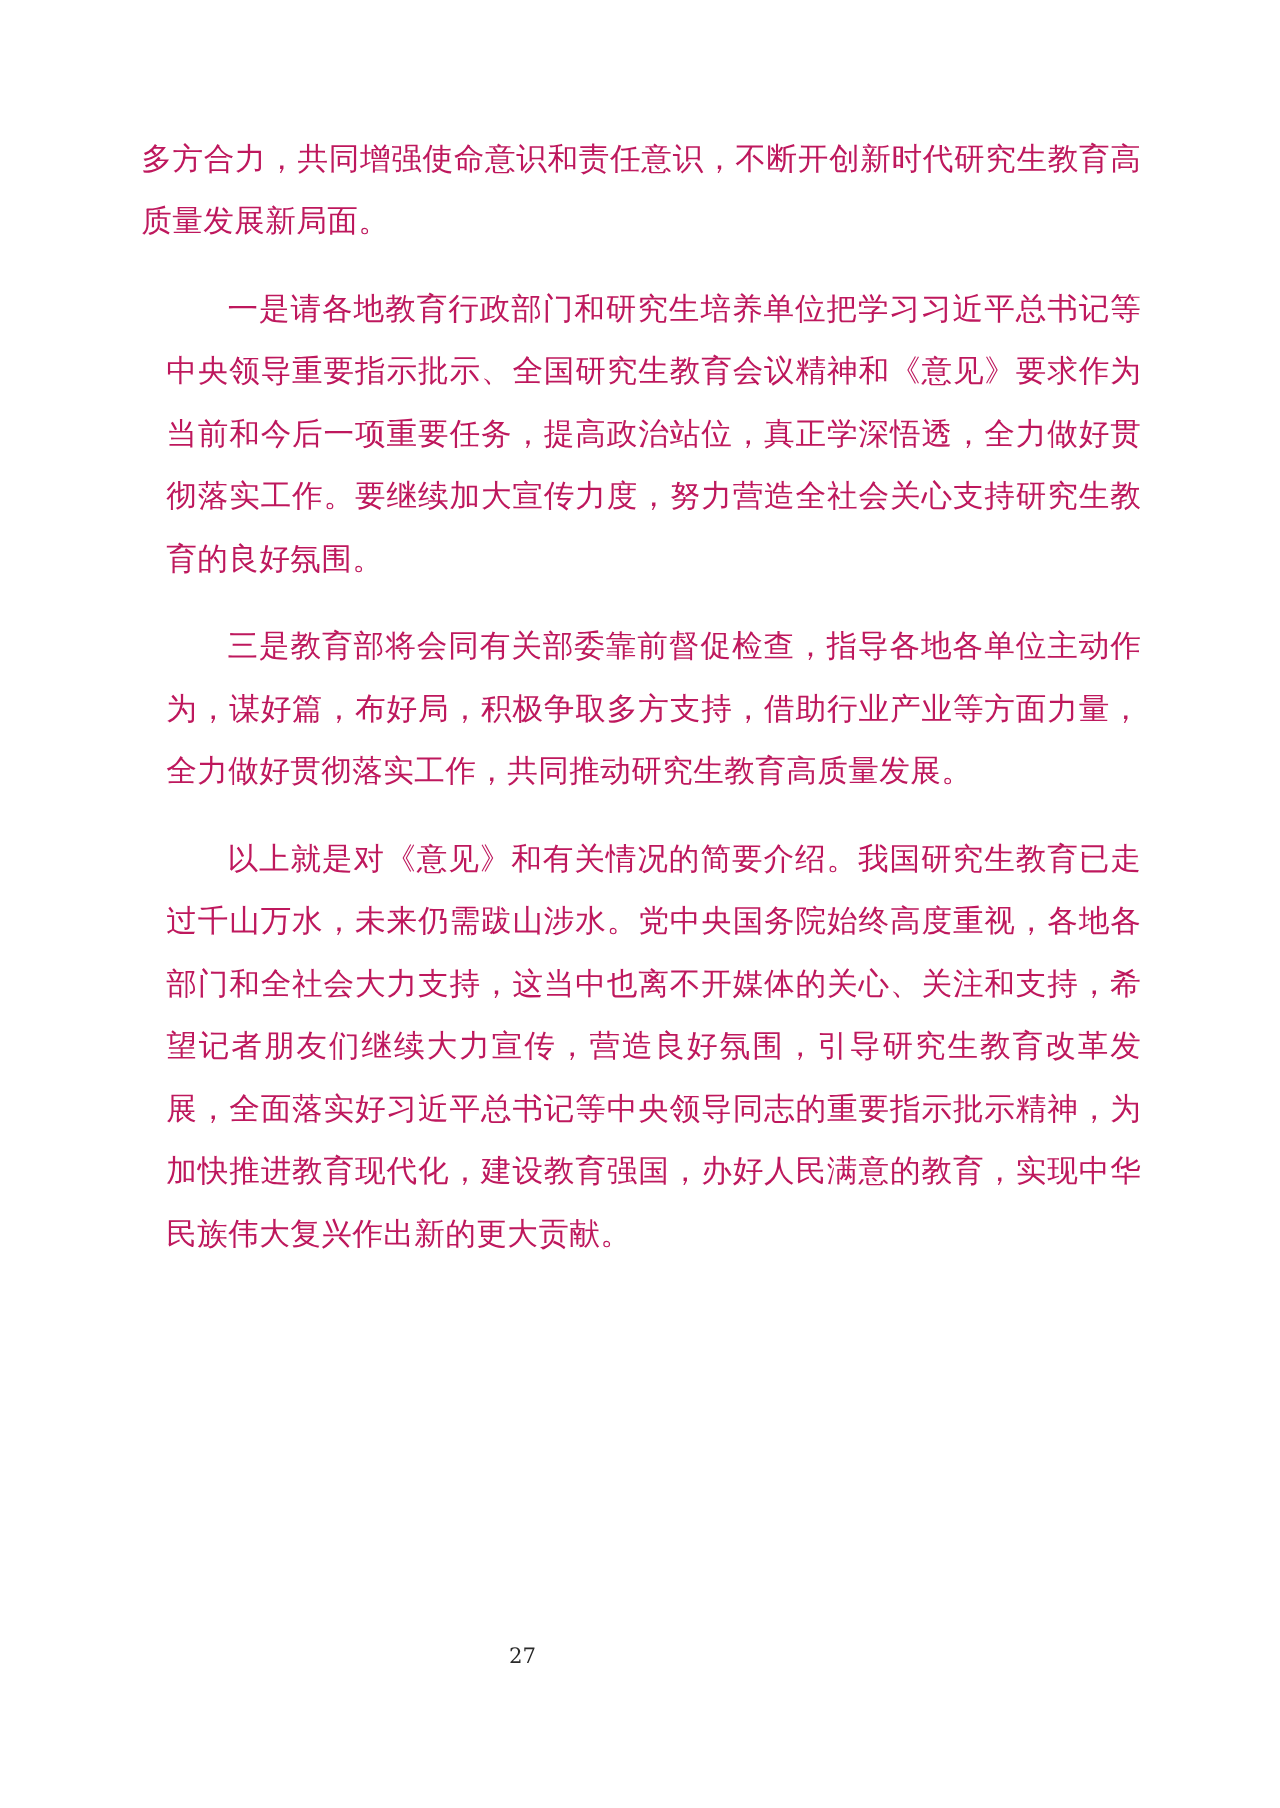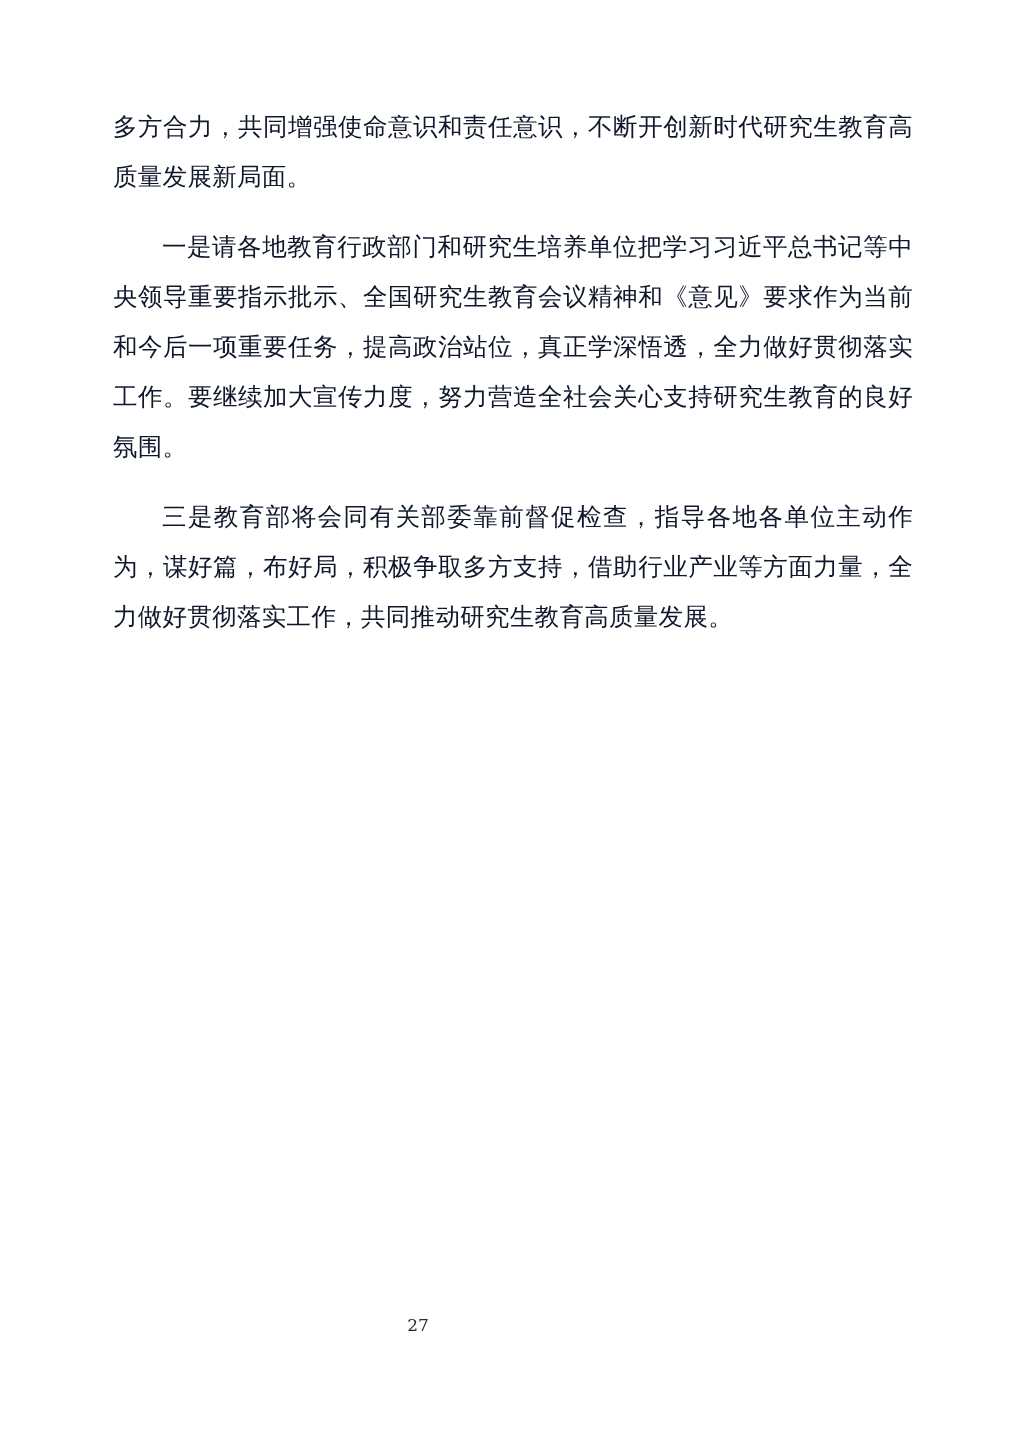--- a/index.html
+++ b/index.html
@@ -29,24 +29,25 @@
     top: 102px;
     width: 800px;
   }
   .para {
     font-size: 24.5px;
     line-height: 50px;
     text-align: justify;
     text-justify: inter-ideograph;
     margin: 0 0 20px 0;
     letter-spacing: 0.3px;
-    color: #0f172a;
+    color: #be185d;
   }
   .para.indent {
     text-indent: 2em;
+    margin-left: 20px;
   }
   .para.last {
     margin-bottom: 0;
   }
   .page-number {
     position: absolute;
     left: 0;
     top: 1315px;
     width: 836px;
     text-align: center;
@@ -56,15 +57,16 @@
   }
 </style>
 </head>
 <body>
 
 <div class="page">
   <div class="content">
     <p class="para">多方合力，共同增强使命意识和责任意识，不断开创新时代研究生教育高质量发展新局面。</p>
     <p class="para indent">一是请各地教育行政部门和研究生培养单位把学习习近平总书记等中央领导重要指示批示、全国研究生教育会议精神和《意见》要求作为当前和今后一项重要任务，提高政治站位，真正学深悟透，全力做好贯彻落实工作。要继续加大宣传力度，努力营造全社会关心支持研究生教育的良好氛围。</p>
     <p class="para indent">三是教育部将会同有关部委靠前督促检查，指导各地各单位主动作为，谋好篇，布好局，积极争取多方支持，借助行业产业等方面力量，全力做好贯彻落实工作，共同推动研究生教育高质量发展。</p>
+    <p class="para indent last">以上就是对《意见》和有关情况的简要介绍。我国研究生教育已走过千山万水，未来仍需跋山涉水。党中央国务院始终高度重视，各地各部门和全社会大力支持，这当中也离不开媒体的关心、关注和支持，希望记者朋友们继续大力宣传，营造良好氛围，引导研究生教育改革发展，全面落实好习近平总书记等中央领导同志的重要指示批示精神，为加快推进教育现代化，建设教育强国，办好人民满意的教育，实现中华民族伟大复兴作出新的更大贡献。</p>
   </div>
   <div class="page-number">27</div>
 </div>
 
 </body></html>

